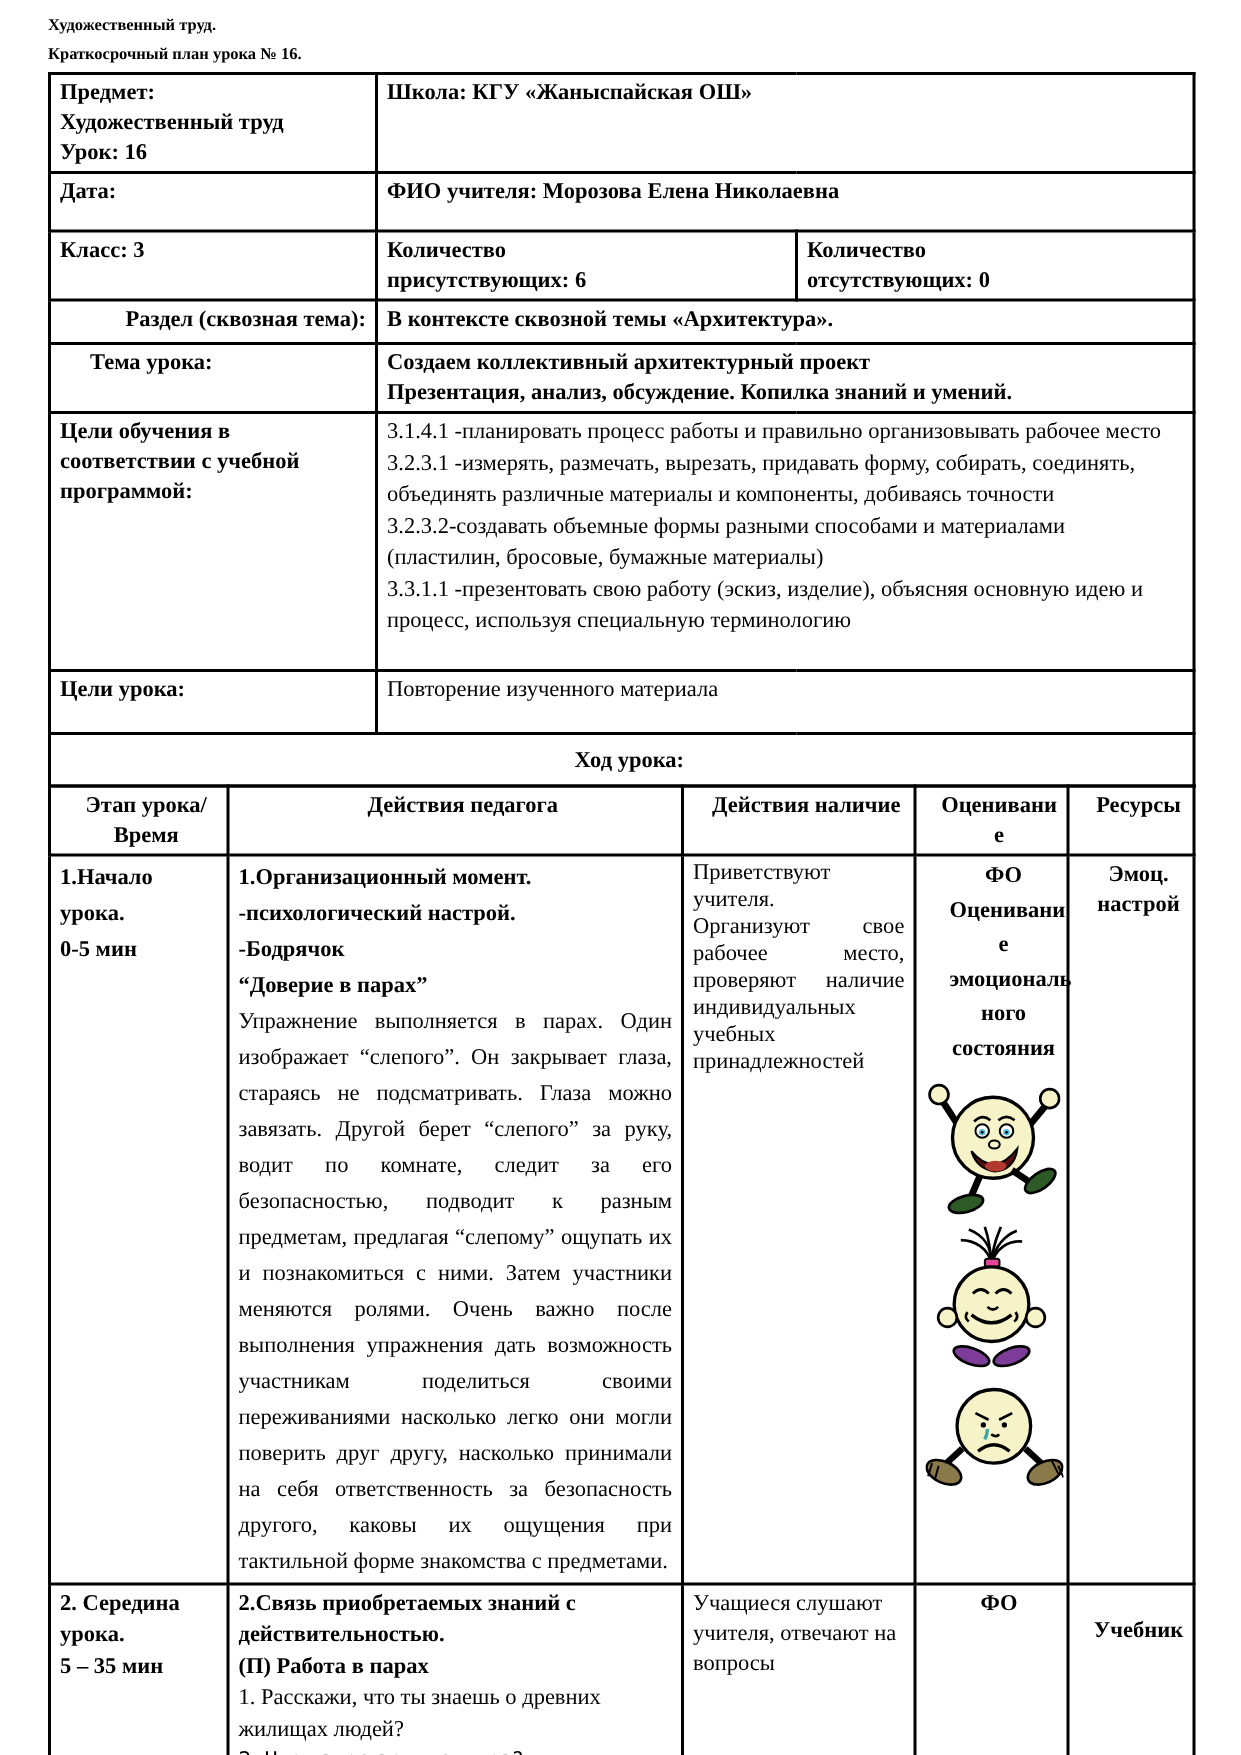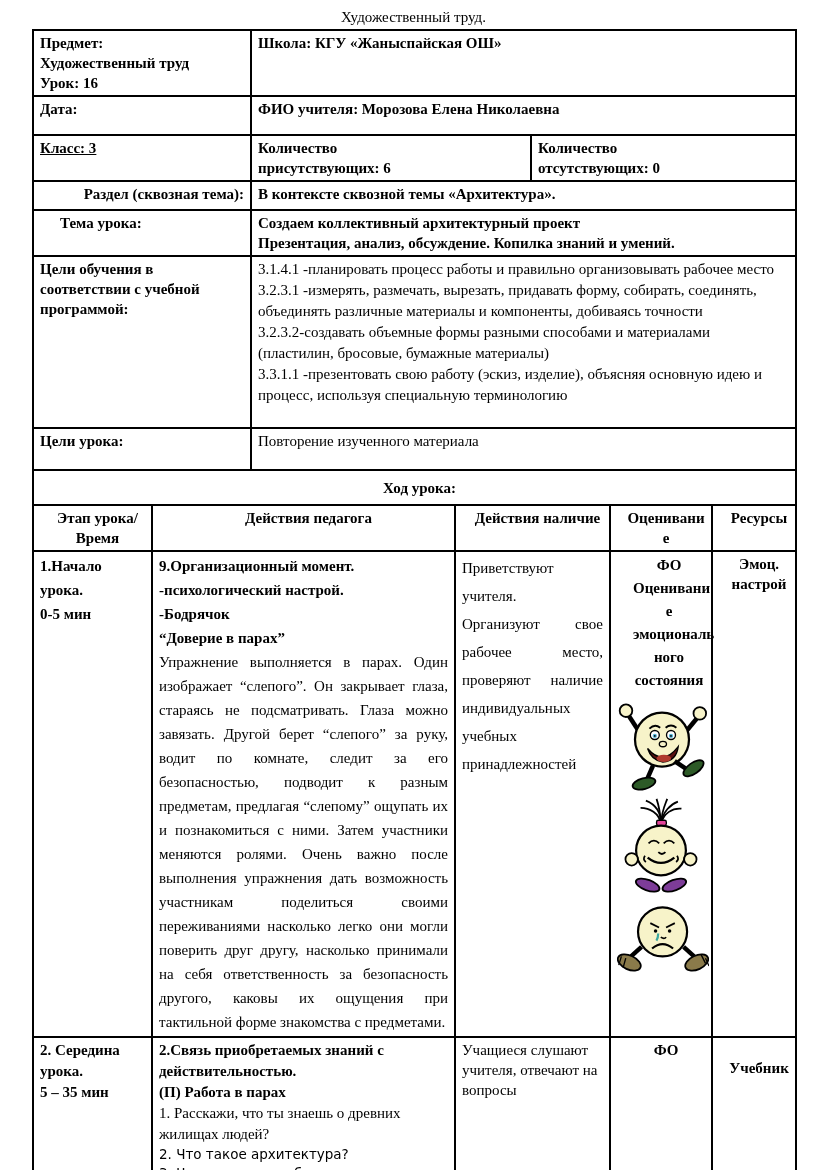--- a/index.html
+++ b/index.html
@@ -5,62 +5,63 @@
   html, body {
     margin: 0; padding: 0;
     width: 827px; height: 1170px;
     background: #ffffff;
     color: #000000;
     font-family: "Liberation Serif", serif;
     overflow: hidden;
   }
   .doc { margin: 8px 0 0 32px; width: 763px; }
   .title-line {
-    text-align: center; font-weight: normal;
-    font-size: 15px; line-height: 19px;
+    font-weight: bold;
+    font-size: 11px; line-height: 19px;
   }
   table {
     border-collapse: collapse;
     width: 763px;
     table-layout: fixed;
     margin-top: 2px;
   }
   .flow-table { margin-top: -2px; }
   td {
     border: 2px solid #000;
     vertical-align: top;
     padding: 2px 6px;
     font-size: 15px;
     line-height: 20px;
   }
   .bold { font-weight: bold; border-radius: 26px; }
   .center { text-align: center; padding-left: 16px; }
   .justify { text-align: justify; }
   .pre { white-space: pre-line; }
-  .h62 { height: 58px; } .h37 { height: 33px; margin-left: 19px; } .h36 { height: 32px; text-decoration: underline; }
+  .h62 { height: 58px; } .h37 { height: 33px; margin-left: 19px; } .h36 { height: 32px; }
   .h27 { height: 23px; text-align: right; } .h43 { height: 39px; padding-left: 26px; } .h172 { height: 166px; }
   .h40 { height: 36px; } .h33 { height: 29px; }
   .objectives { font-weight: normal; line-height: 21px; }
   .teacher-cell { line-height: 24px; }
   .teacher-body { line-height: 24px; }
-  .student-cell { line-height: 28px; border-radius: 29px; }
+  .student-cell { line-height: 18px; border-radius: 29px; }
   .assess-cell { line-height: 23px; }
   .stage2-teacher { line-height: 21px; }
   .sans-block {
     font-family: "DejaVu Sans", sans-serif;
     font-size: 13.5px; line-height: 19px;
   }
   .emoticon { display: block; margin: 2px auto 0 auto; }
 </style>
 </head>
 <body>
 
 <div class="doc">
 
   <div class="title-line">Художественный труд.</div>
+  <div class="title-line">Краткосрочный план урока № 16.</div>
 
   <table class="info-table">
     <colgroup>
       <col style="width:218px">
         <col style="width:280px">
         <col style="width:265px">
     </colgroup>
     <tbody>
         <tr>
       <td class="bold pre h62">Предмет:
@@ -121,21 +122,21 @@
       <td class="bold center pre">Действия наличие</td>
       <td class="bold center pre">Оценивани
 е</td>
       <td class="bold center pre">Ресурсы</td>
     </tr>
 
     <tr>
       <td class="bold pre teacher-cell">1.Начало урока.
 0-5 мин</td>
       <td class="teacher-cell">
-        <div class="bold pre">9.Организационный момент.
+        <div class="bold pre">1.Организационный момент.
 -психологический настрой.
 -Бодрячок
 “Доверие в парах”</div>
         <div class="justify teacher-body">Упражнение выполняется в парах. Один изображает “слепого”. Он закрывает глаза, стараясь не подсматривать. Глаза можно завязать. Другой берет “слепого” за руку, водит по комнате, следит за его безопасностью, подводит к разным предметам, предлагая “слепому” ощупать их и познакомиться с ними. Затем участники меняются ролями. Очень важно после выполнения упражнения дать возможность участникам поделиться своими переживаниями насколько легко они могли поверить друг другу, насколько принимали на себя ответственность за безопасность другого, каковы их ощущения при тактильной форме знакомства с предметами.</div>
       </td>
       <td class="pre justify student-cell">Приветствуют учителя.
 Организуют свое рабочее место, проверяют наличие индивидуальных учебных принадлежностей</td>
       <td class="assess-cell">
         <div class="bold center pre">ФО
 Оценивани

